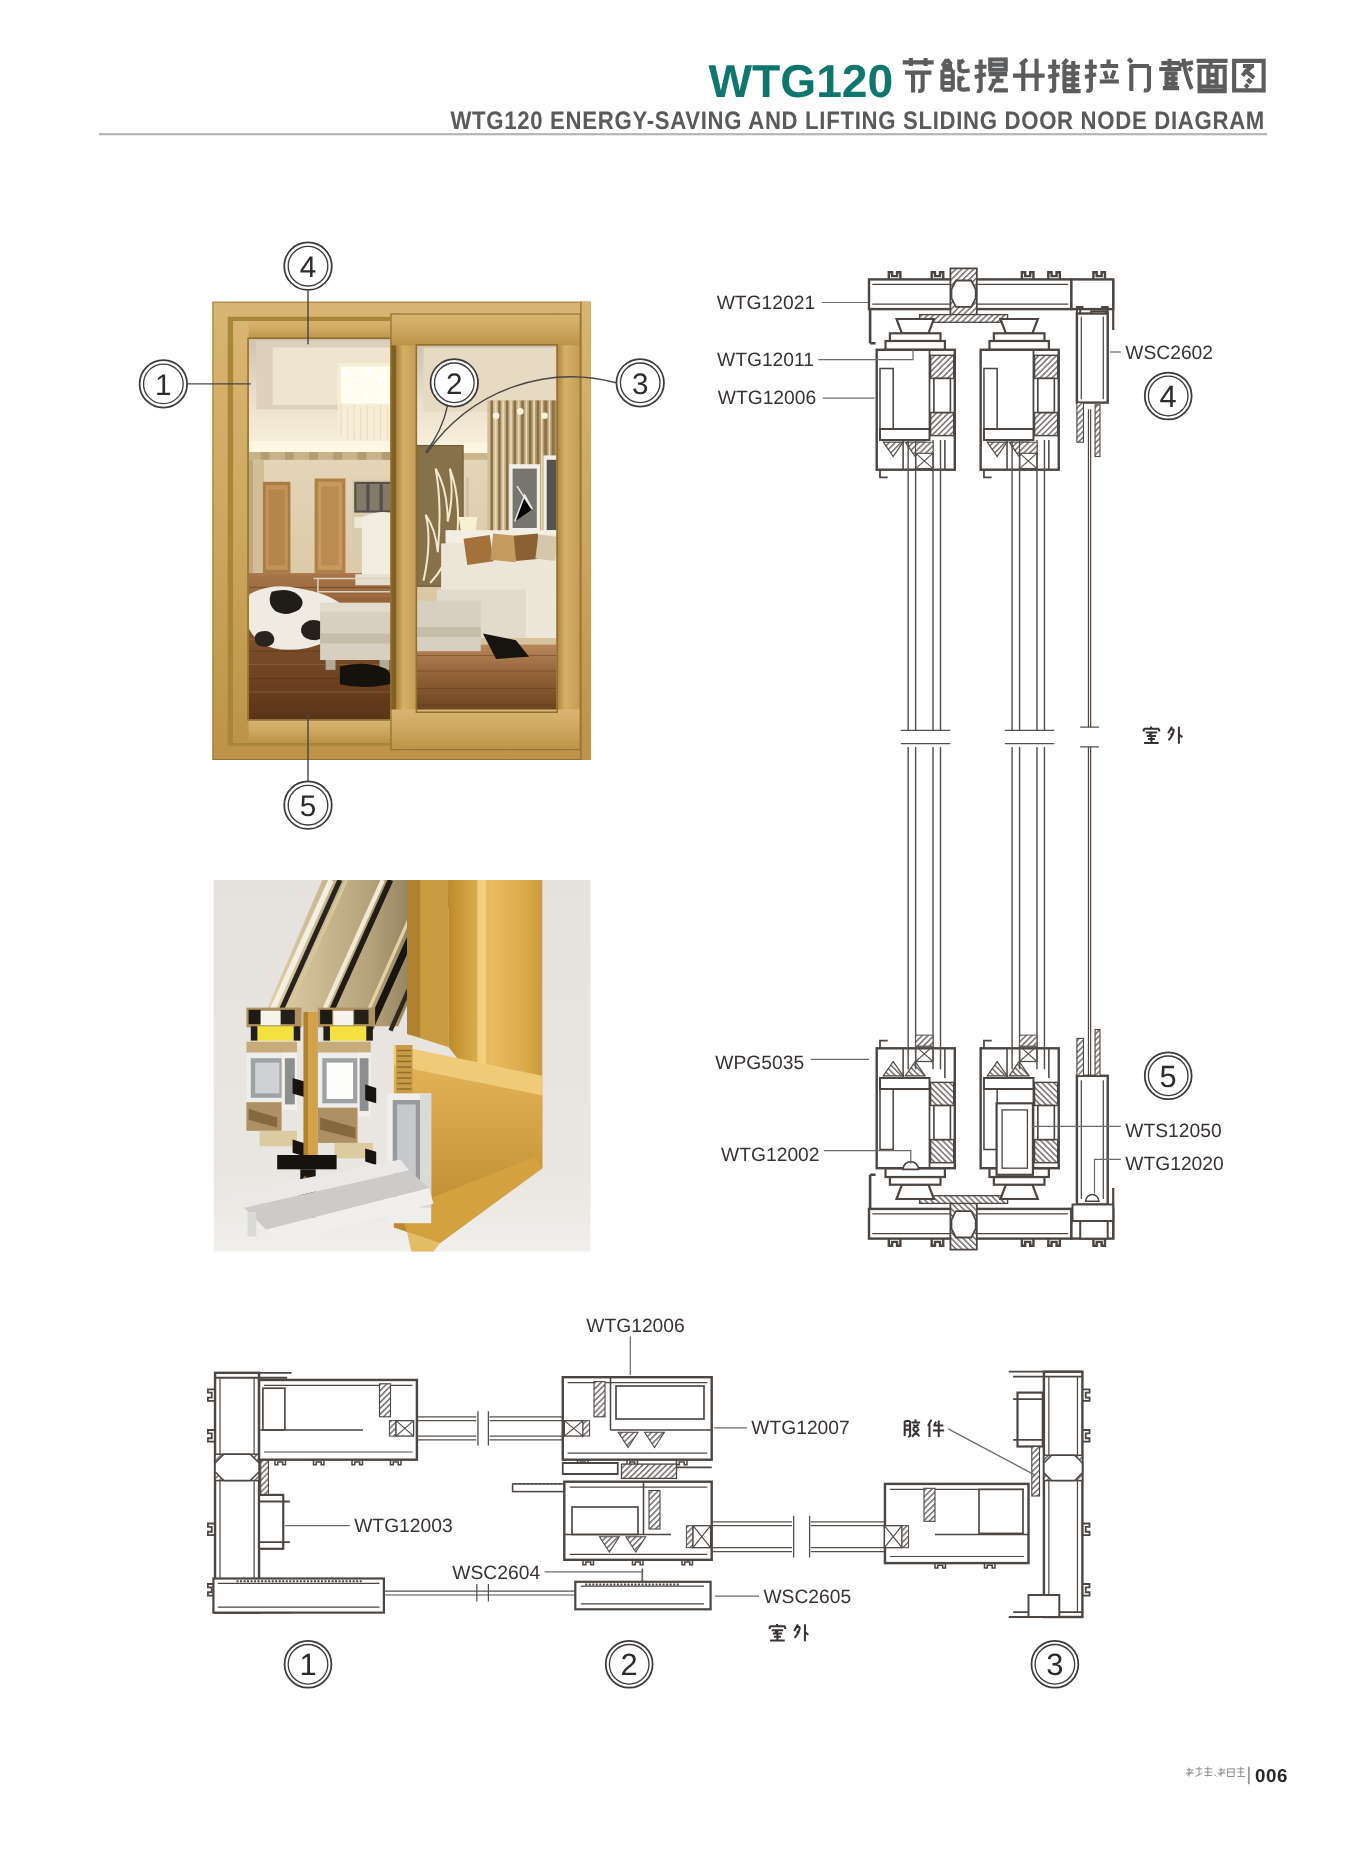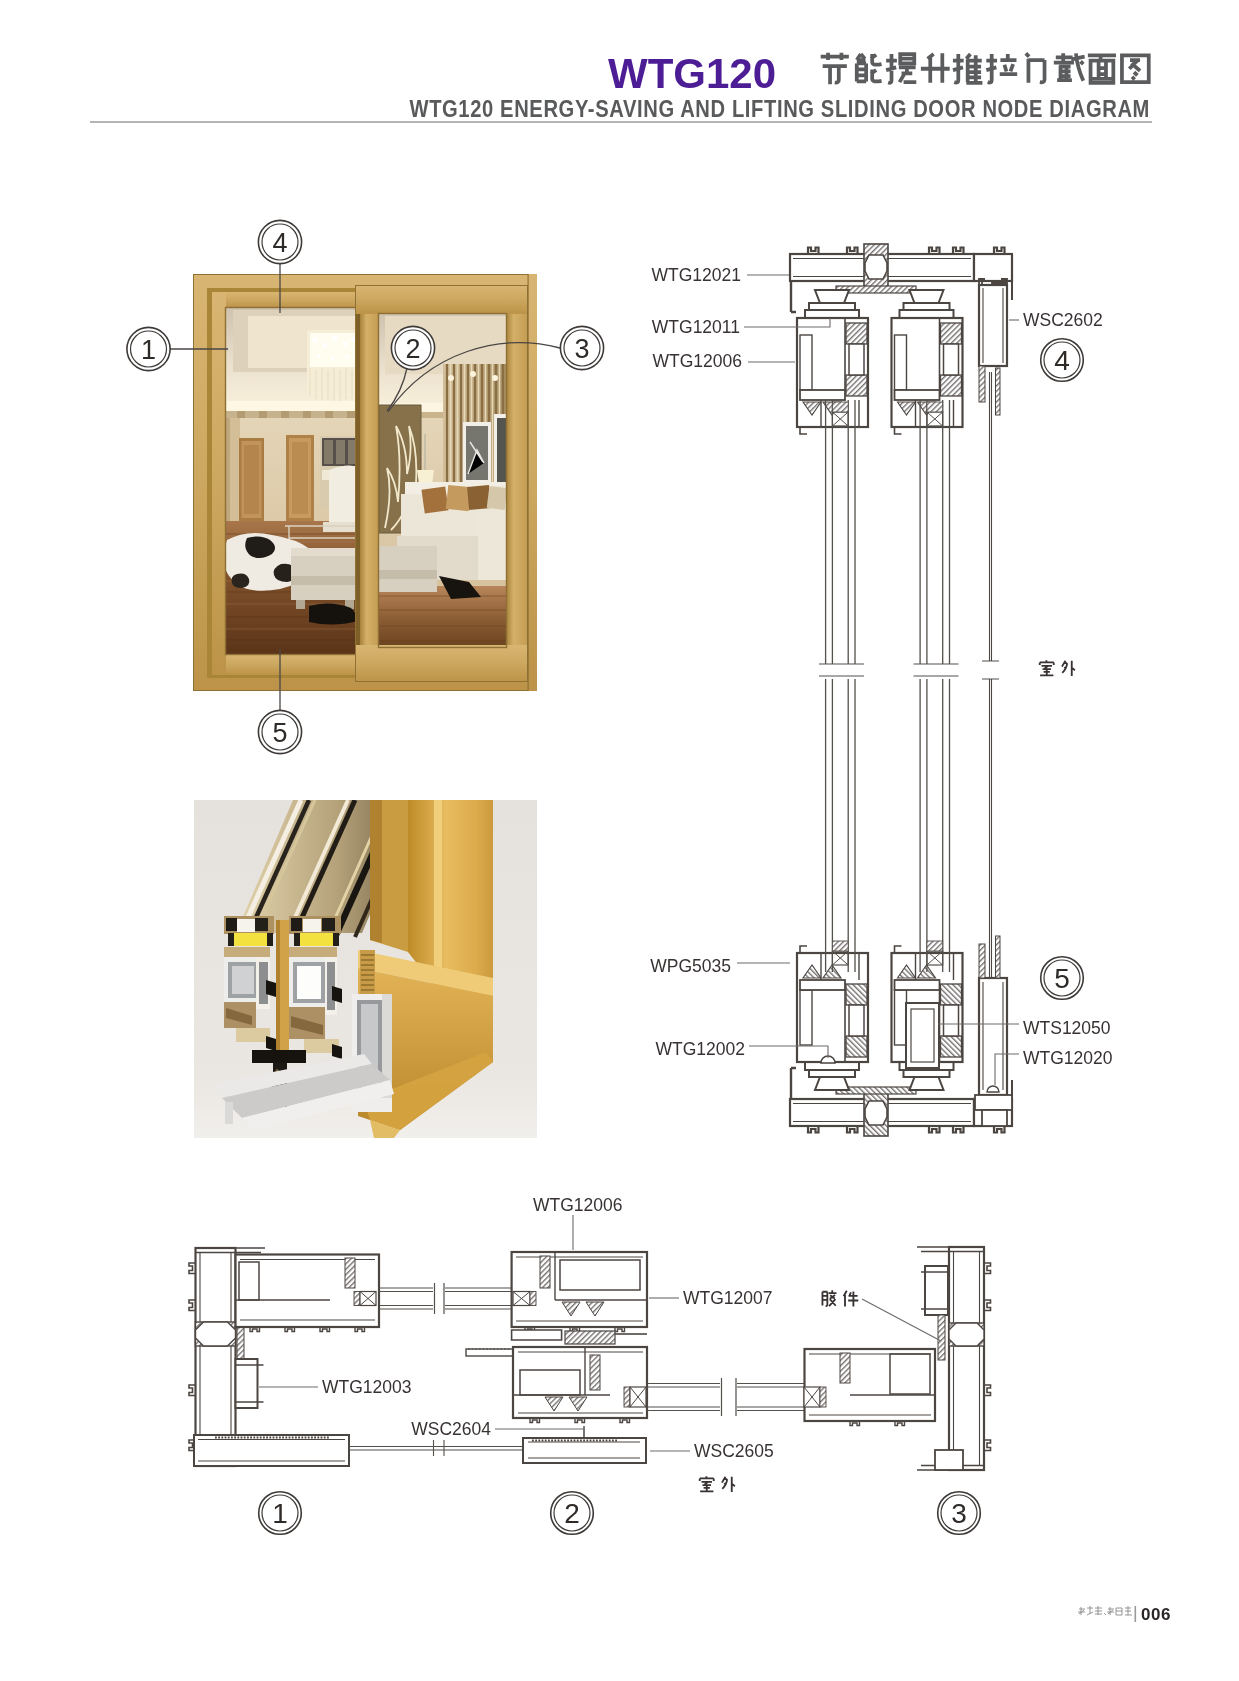--- a/index.html
+++ b/index.html
@@ -48,21 +48,21 @@
         </g>
 <g id="cJIAO" fill="none">
           <path d="M14,10 H42 M14,10 V88 M42,10 V84 Q42,93 32,91 M16,34 H40 M16,56 H40 M70,2 V14 M50,18 H94 M58,30 L84,48 M86,28 L56,50 M56,52 L90,90 M88,52 L52,92"></path>
         </g>
 <g id="cJIAN" fill="none">
           <path d="M30,4 L12,36 M20,28 V94 M54,14 L46,30 M40,34 H92 M38,60 H96 M68,8 V94"></path>
         </g>
 </defs>
 </svg>
 
-<div class="abs" style="left:608px;top:50px;font-size:42px;font-weight:bold;color:#4c1d95;letter-spacing:0px;">WTG120</div>
+<div class="abs" style="left:644px;top:50px;font-size:42px;font-weight:bold;color:#0f766e;letter-spacing:0px;">WTG120</div>
 <svg class="abs" style="left:817px;top:52px;" width="342" height="34" viewBox="0 0 342 34">
 <g stroke="#5B5C5E" stroke-width="11.2" stroke-linecap="butt" fill="none">
 <g transform="translate(1,0) scale(0.335)">
           <use href="#cJIE2"></use>
         </g>
 <g transform="translate(34.4,0) scale(0.335)">
           <use href="#cNENG"></use>
         </g>
 <g transform="translate(67.8,0) scale(0.335)">
           <use href="#cTI2"></use>

